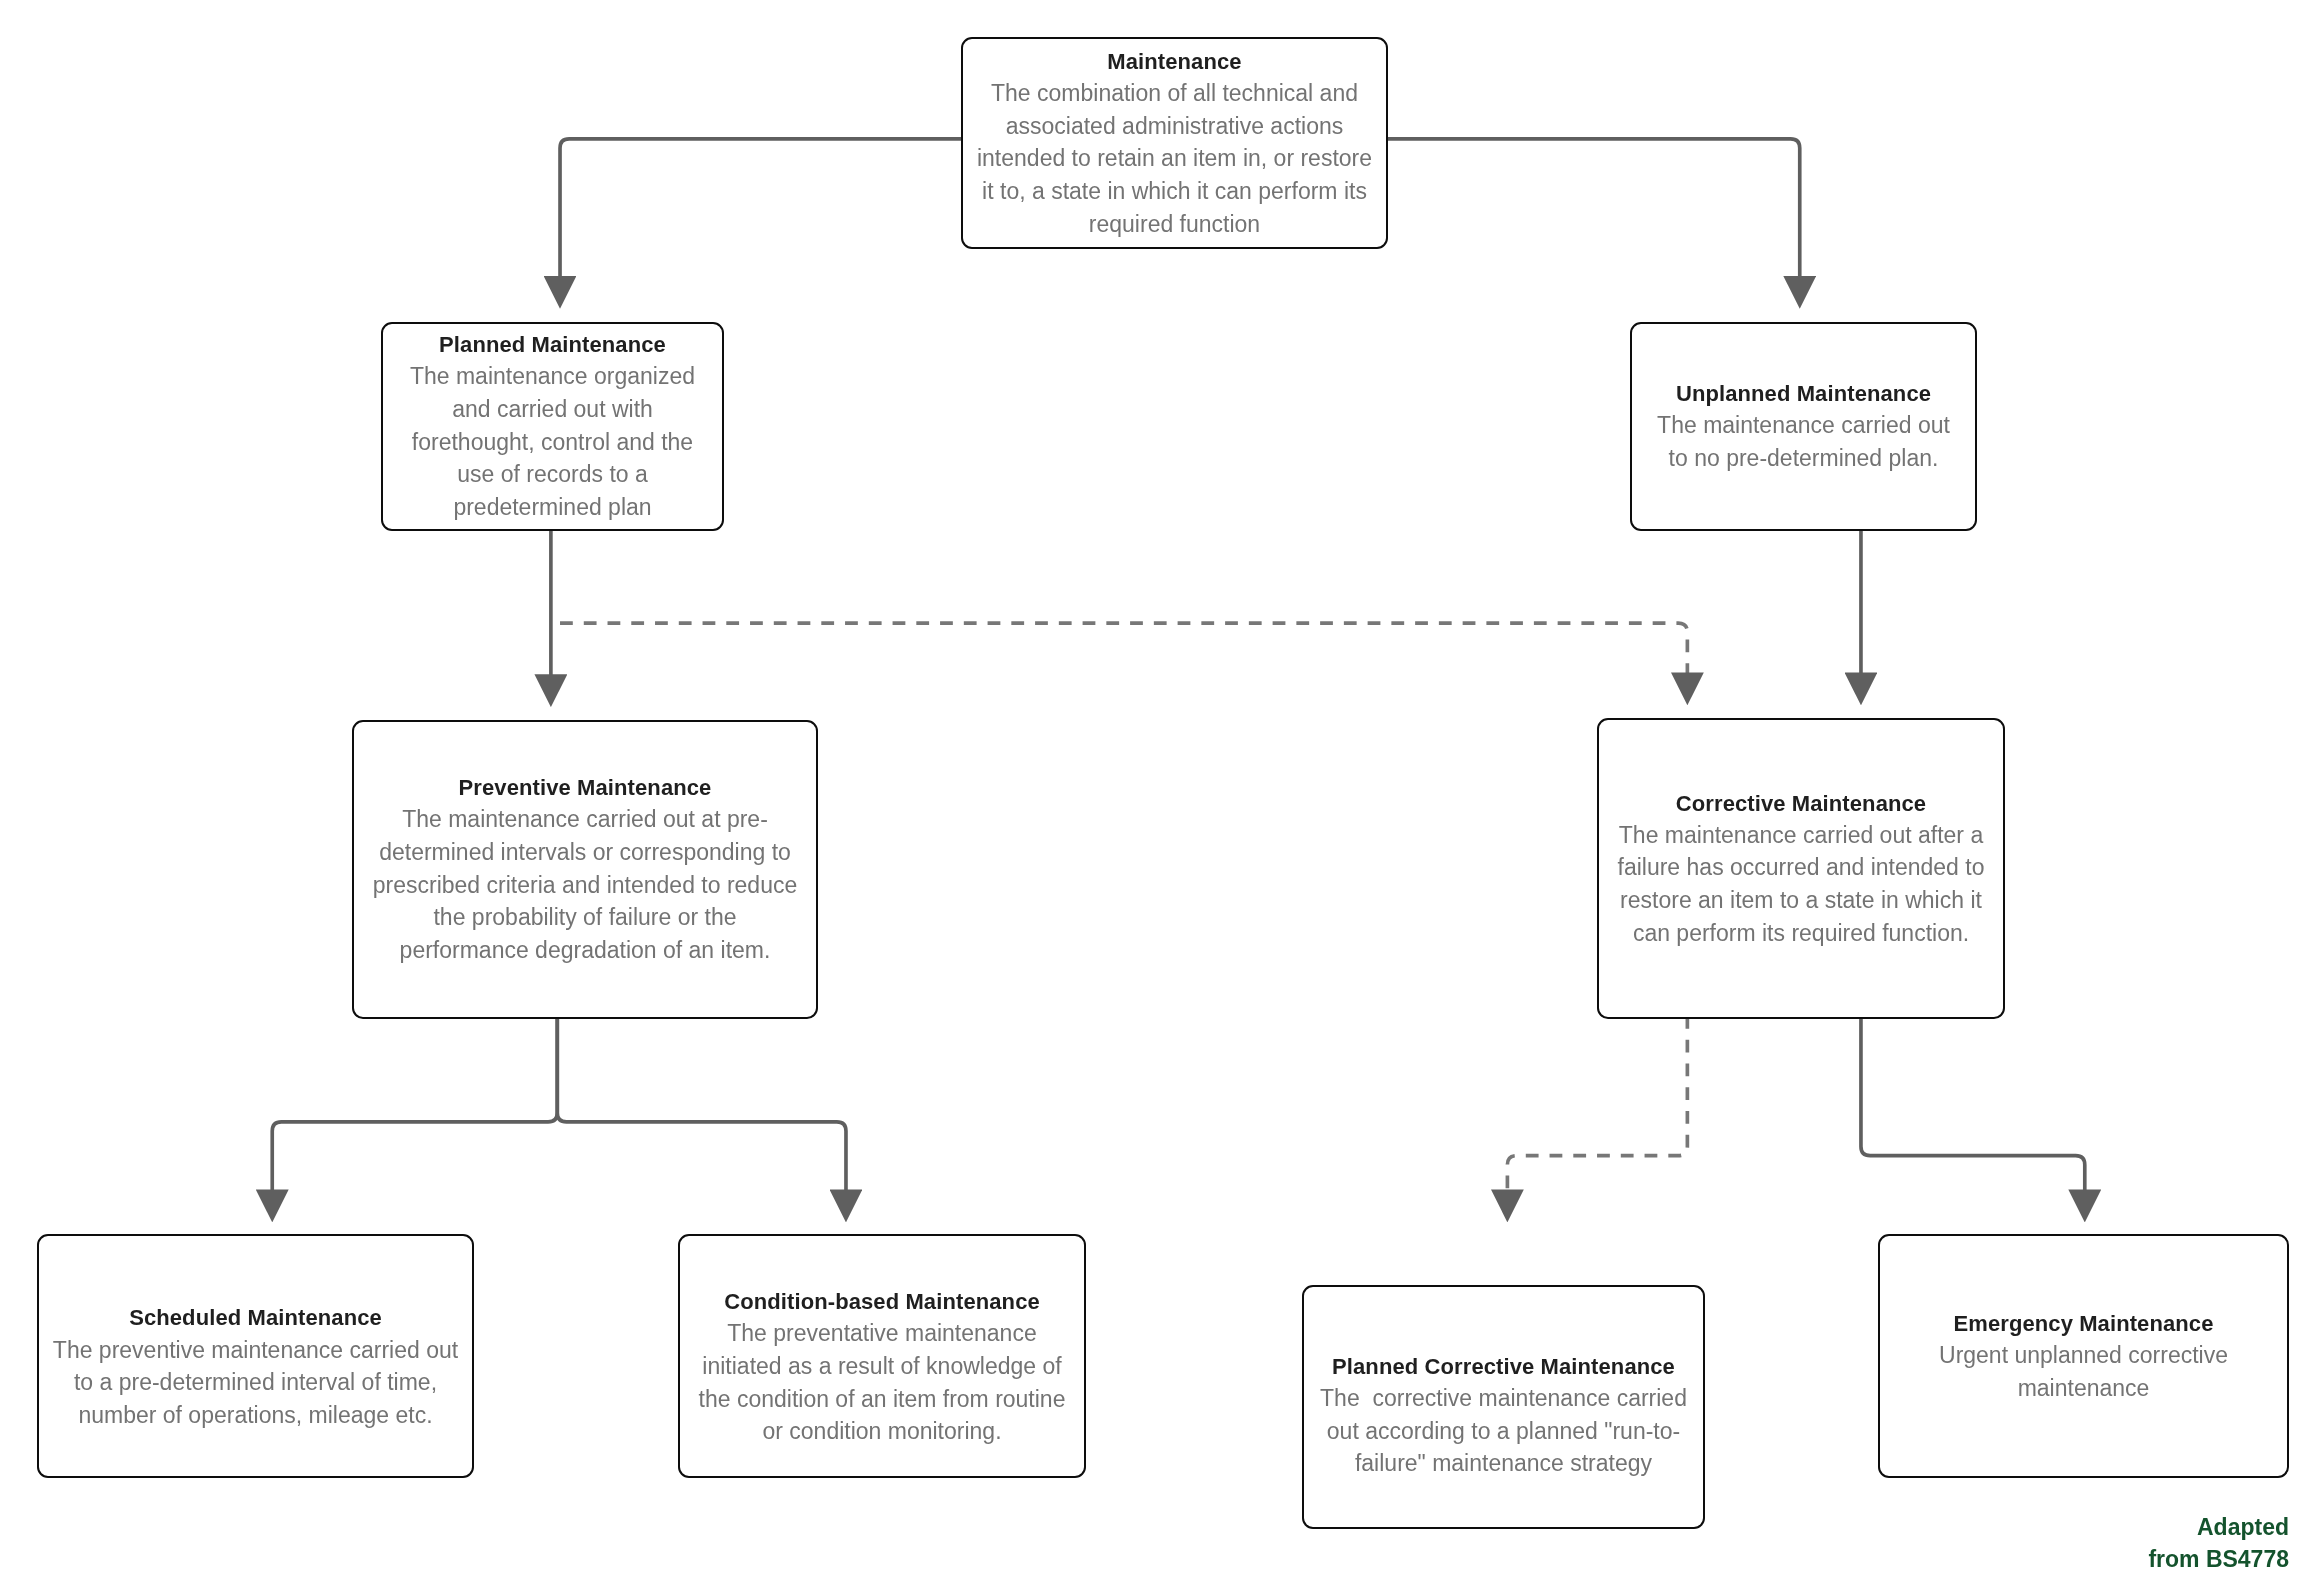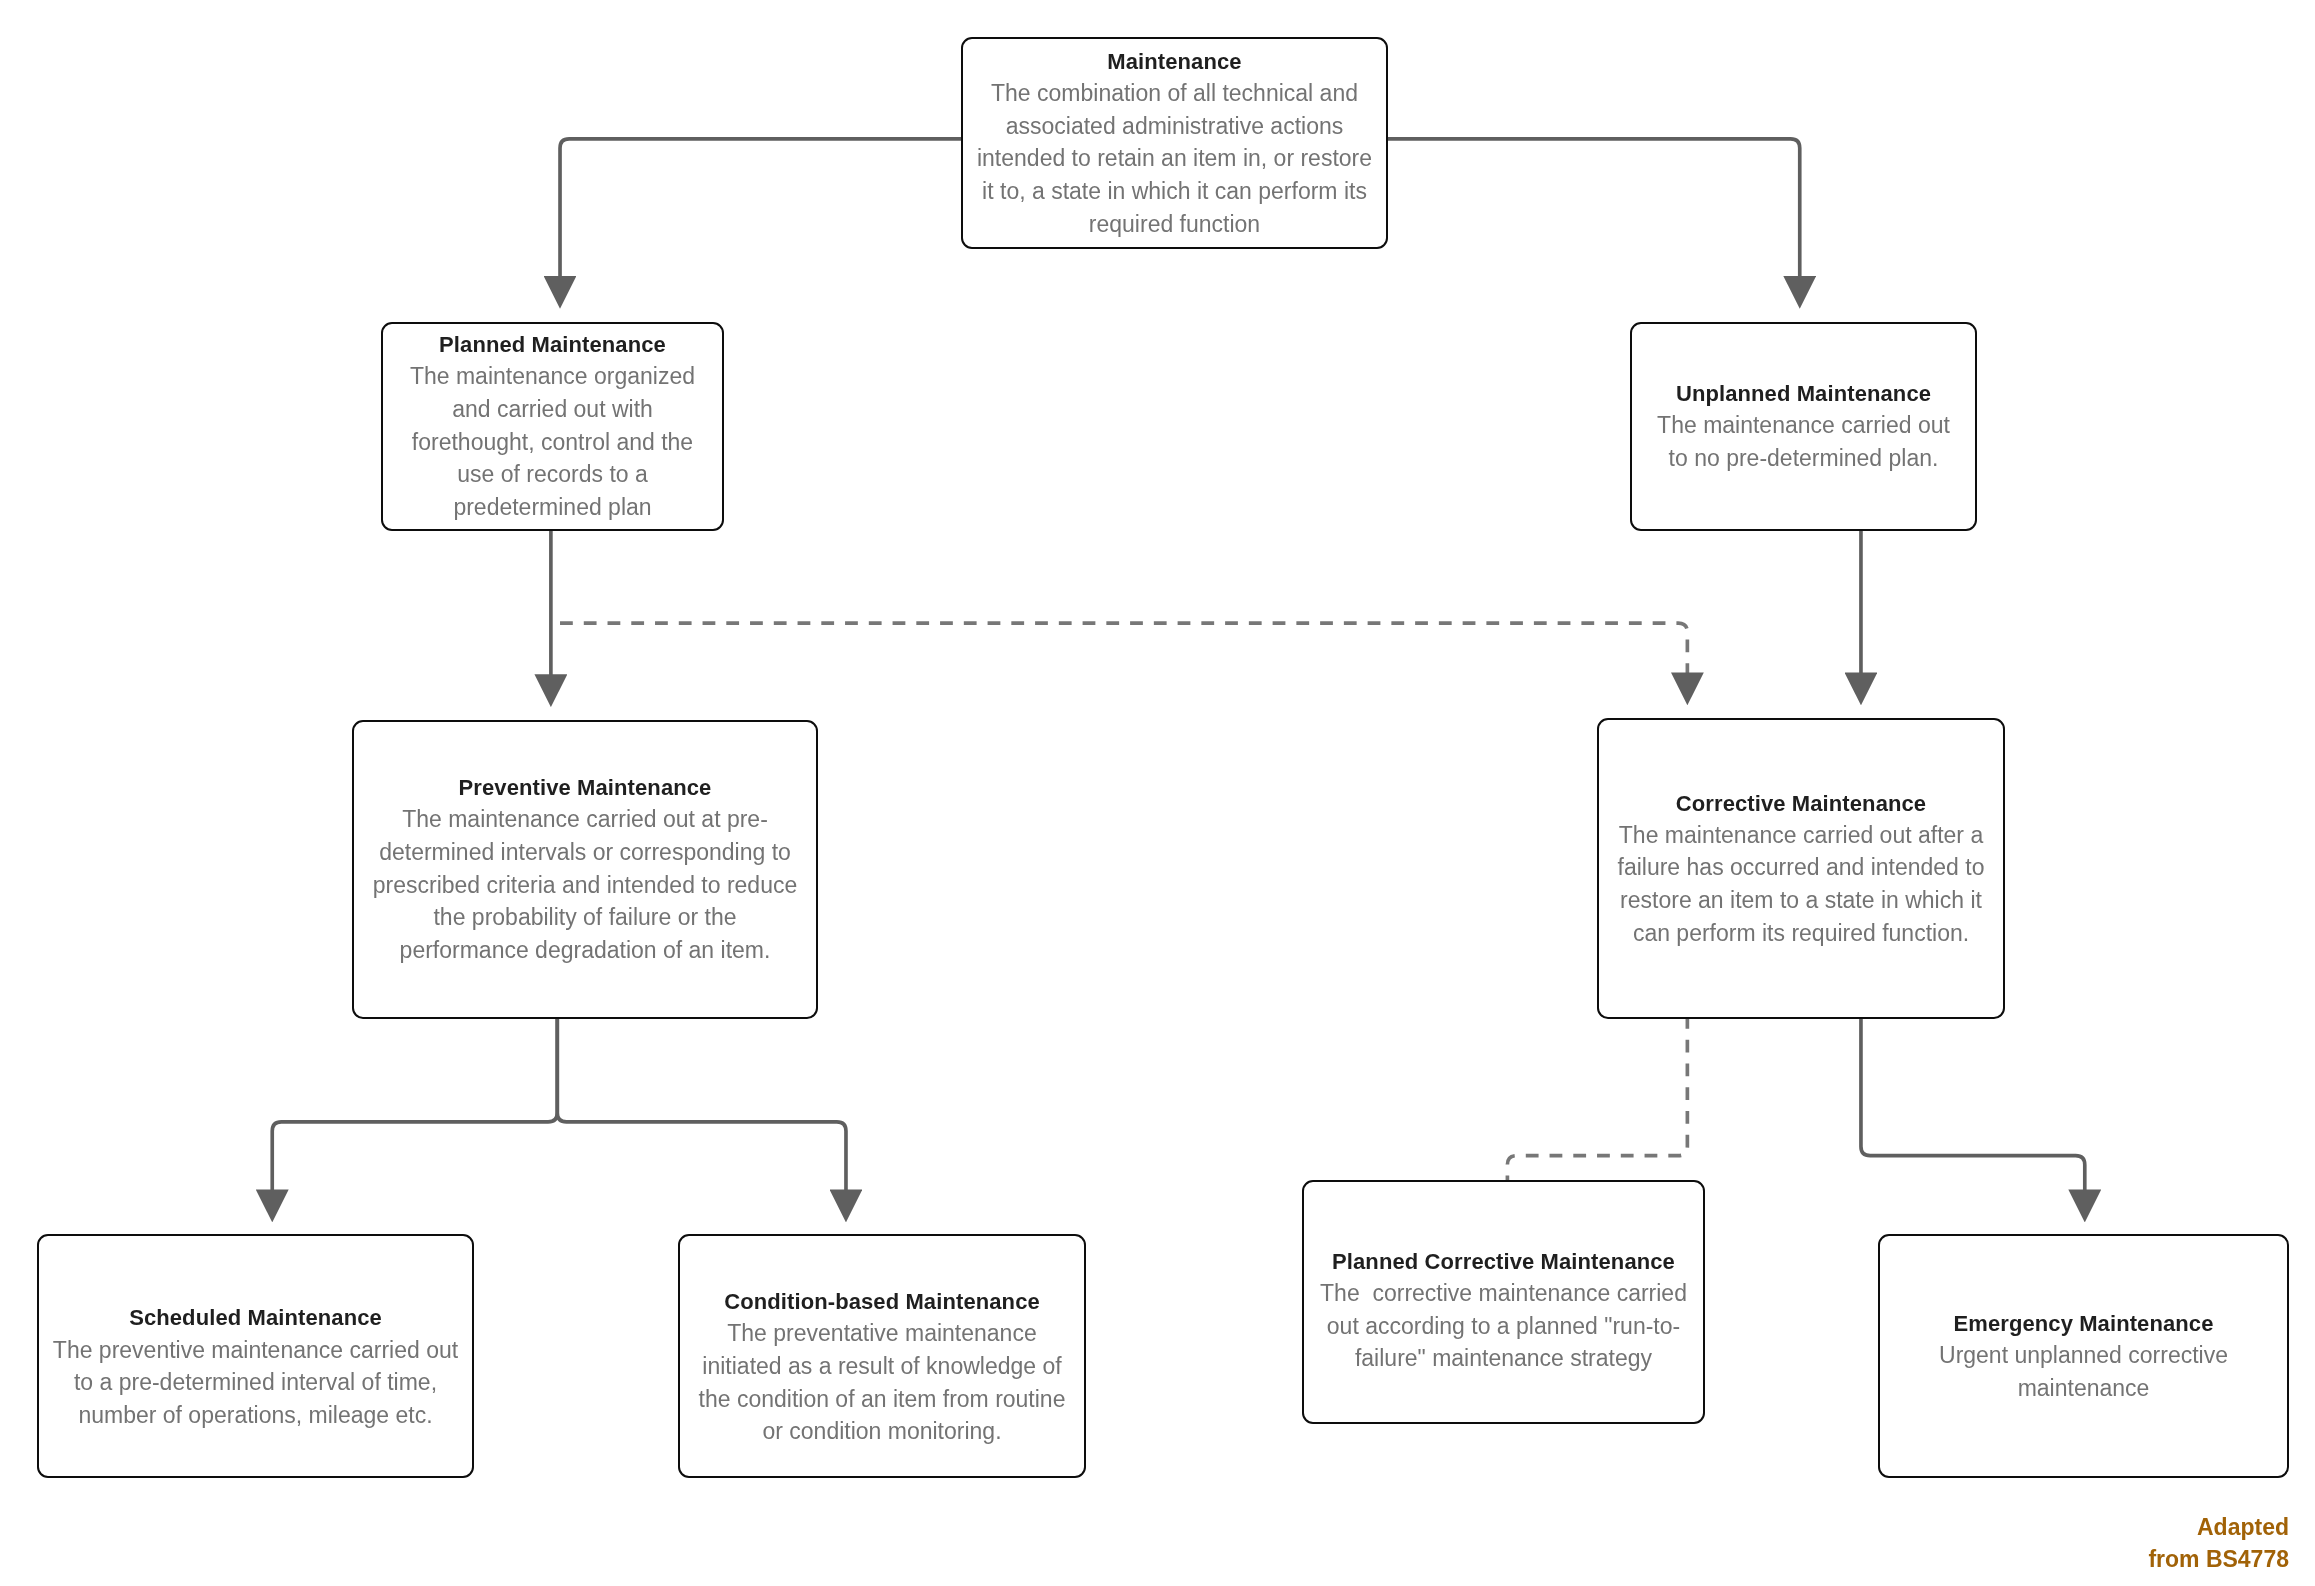--- a/index.html
+++ b/index.html
@@ -53,21 +53,21 @@
   .node-desc {
     font-size: 23px;
     color: #737373;
     white-space: pre-wrap;
   }
   .caption {
     position: absolute;
     font-weight: bold;
     font-size: 23px;
     line-height: 1.38;
-    color: #a16207;
+    color: #14532d;
     text-align: right;
     white-space: pre-line;
   }
 </style>
 </head>
 <body>
 
 <div id="canvas">
 
   <svg id="edges" viewBox="0 0 2534 1736" width="2315" height="1586" xmlns="http://www.w3.org/2000/svg">
@@ -130,21 +130,21 @@
   <div class="node top-text" style="left:37px; top:1234px; width:437px; height:244px; padding-top:31px;">
     <div class="node-title">Scheduled Maintenance</div>
     <div class="node-desc">The preventive maintenance carried out to a pre-determined interval of time, number of operations, mileage etc.</div>
   </div>
 
   <div class="node top-text" style="left:642px; top:1234px; width:408px; height:244px; padding-top:31px;margin-left:36px;">
     <div class="node-title">Condition-based Maintenance</div>
     <div class="node-desc">The preventative maintenance initiated as a result of knowledge of the condition of an item from routine or condition monitoring.</div>
   </div>
 
-  <div class="node top-text" style="left:1302px; top:1180px; width:403px; height:244px; padding-top:25.6px;">
+  <div class="node top-text" style="left:1302px; top:1285px; width:403px; height:244px; padding-top:25.6px;">
     <div class="node-title">Planned Corrective Maintenance</div>
     <div class="node-desc">The  corrective maintenance carried out according to a planned "run-to-failure" maintenance strategy</div>
   </div>
 
   <div class="node" style="left:1878px; top:1234px; width:411px; height:244px;">
     <div class="node-title">Emergency Maintenance</div>
     <div class="node-desc">Urgent unplanned corrective maintenance</div>
   </div>
 
   <div class="caption" style="left:1992px; top:1512px; width:297px;">Adapted

